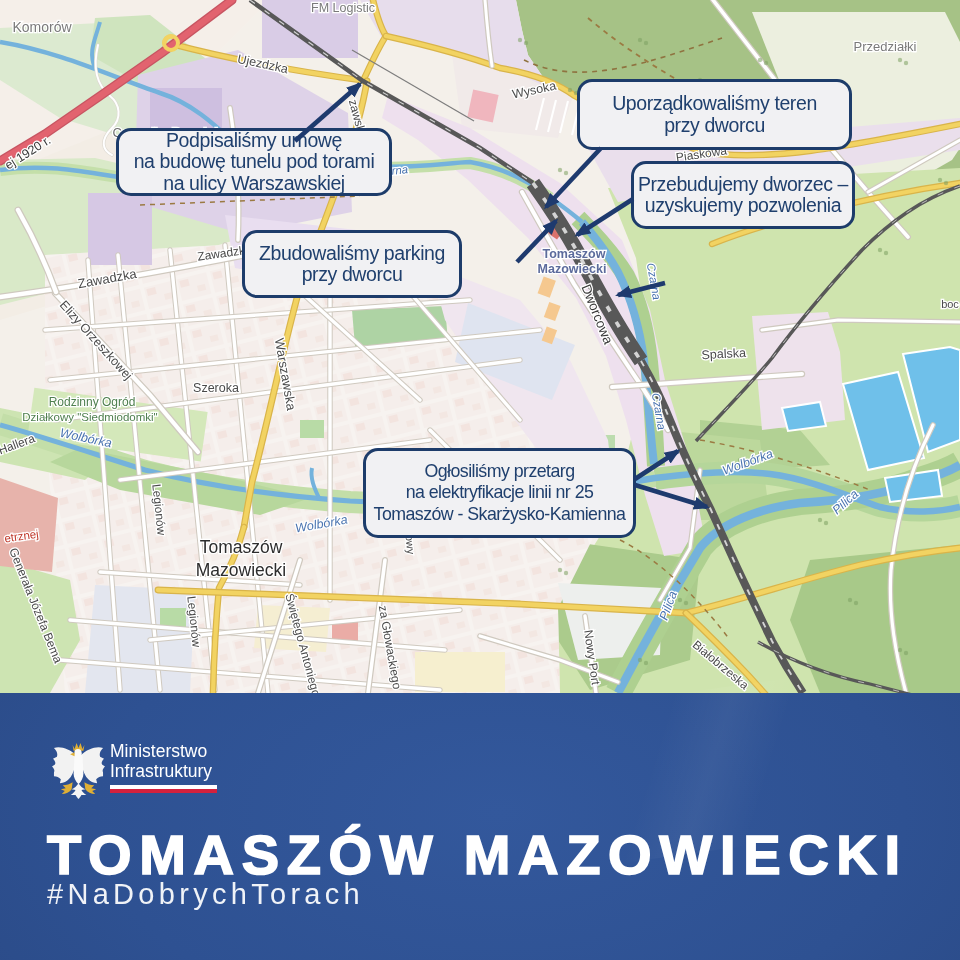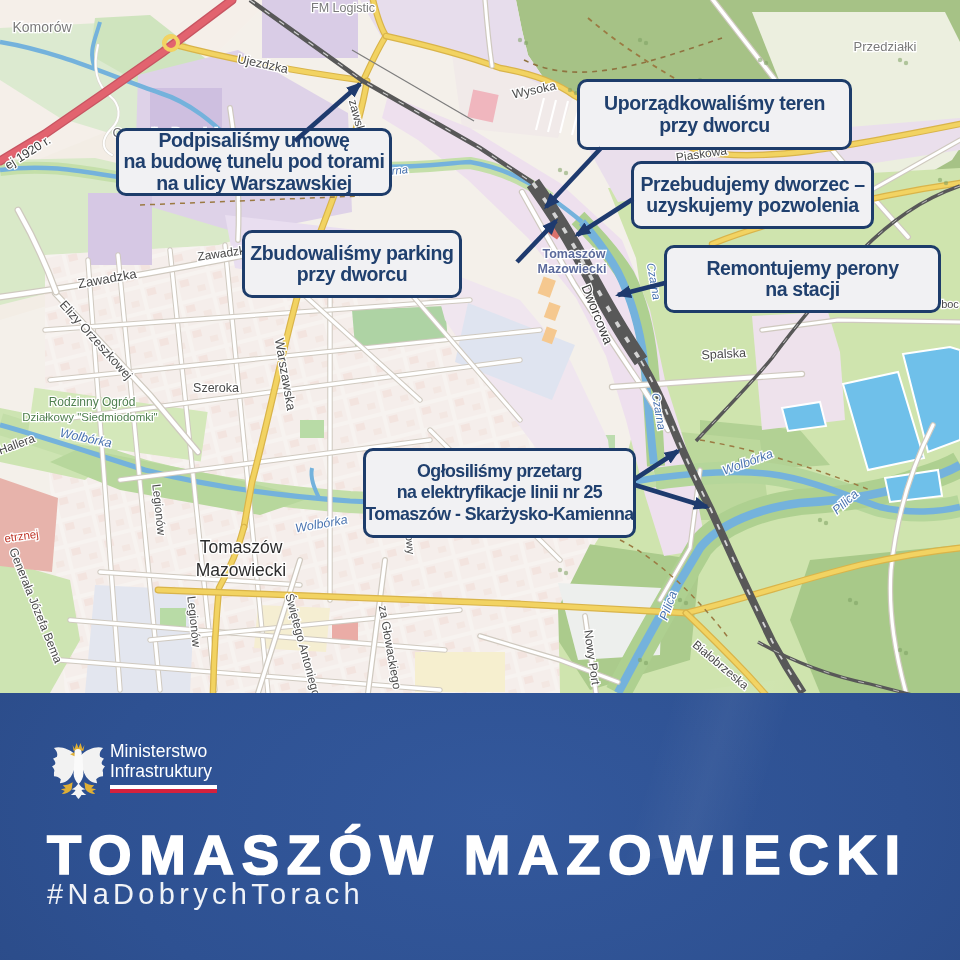--- a/index.html
+++ b/index.html
@@ -1,18 +1,18 @@
 <!DOCTYPE html>
 <html><head>
 <meta charset="utf-8">
 <style>
 html,body{margin:0;padding:0;background:#fff}
 #page{position:relative;width:960px;height:960px;overflow:hidden;font-family:"Liberation Sans",sans-serif}
 #mapwrap{position:absolute;top:0;left:0;width:960px;height:693px;filter:blur(0.35px)}
-.callout{position:absolute;box-sizing:border-box;background:#f1f1f3;border:3.3px solid #1d3c6a;border-radius:10px;color:#20406e;font-weight:bold;text-align:center;display:flex;flex-direction:column;align-items:center;justify-content:center;font-size:19.5px;line-height:21.5px;letter-spacing:-0.4px;white-space:nowrap}
+.callout{position:absolute;box-sizing:border-box;background:#f1f1f3;border:3.3px solid #1d3c6a;border-radius:15px;color:#20406e;font-weight:normal;text-align:center;display:flex;flex-direction:column;align-items:center;justify-content:center;font-size:19.5px;line-height:21.5px;letter-spacing:-0.4px;white-space:nowrap}
 #banner{position:absolute;top:693px;left:0;width:960px;height:267px;background:radial-gradient(ellipse 900px 500px at 52% 45%, #33589c 0%, #2e5192 45%, #27437a 100%)}
 #title{position:absolute;left:47px;top:822px;color:#fff;font-weight:bold;font-size:56px;letter-spacing:7.7px;white-space:nowrap;-webkit-text-stroke:1.7px #fff}
 #hash{position:absolute;left:47px;top:878px;color:rgba(255,255,255,0.93);font-size:29px;letter-spacing:4.3px;white-space:nowrap}
 #min{position:absolute;left:110px;top:741px;color:#fff;font-size:17.5px;line-height:20px}
 #flagbar{position:absolute;left:110px;top:785px;width:107px;height:8px}
 #flagbar .w{height:4px;background:#fff}
 #flagbar .r{height:4px;background:#d4213d}
 </style>
 </head>
 <body>
@@ -304,28 +304,25 @@
 <text x="22" y="540" font-size="11.5" fill="#c0392b" font-weight="normal" text-anchor="middle" transform="rotate(-8 22 540)" style="paint-order:stroke;stroke:#ffffff;stroke-width:2.6px;">etrznej</text>
 </svg>
 </div>
 
 <div class="callout" style="left:116px;top:128px;width:276px;height:68px;">
 <div>Podpisaliśmy umowę<br>na budowę tunelu pod torami<br>na ulicy Warszawskiej</div>
 </div>
 <div class="callout" style="left:577px;top:79px;width:275px;height:71px;">
 <div>Uporządkowaliśmy teren<br>przy dworcu</div>
 </div>
-<div class="callout" style="left:631px;top:161px;width:243px;height:68px;">
+<div class="callout" style="left:631px;top:161px;width:224px;height:68px;">
 <div>Przebudujemy dworzec –<br>uzyskujemy pozwolenia</div>
 </div>
 <div class="callout" style="left:242px;top:230px;width:220px;height:68px;">
 <div>Zbudowaliśmy parking<br>przy dworcu</div>
-</div>
-<div class="callout" style="left:664px;top:245px;width:277px;height:68px;">
-<div>Remontujemy perony<br>na stacji</div>
 </div>
 <div class="callout" style="left:363px;top:448px;width:273px;height:90px;font-size:17.8px;letter-spacing:-0.55px;line-height:21.3px;">
 <div>Ogłosiliśmy przetarg<br>na elektryfikacje linii nr 25<br>Tomaszów - Skarżysko-Kamienna</div>
 </div>
 
 <svg style="position:absolute;top:0;left:0;pointer-events:none" width="960" height="693" viewBox="0 0 960 693">
 <defs>
 <marker id="ah" markerUnits="userSpaceOnUse" markerWidth="17" markerHeight="15" refX="13" refY="7" orient="auto">
 <path d="M0,0.5 L16,7 L0,13.5 z" fill="#1e3a6e"></path>
 </marker>

